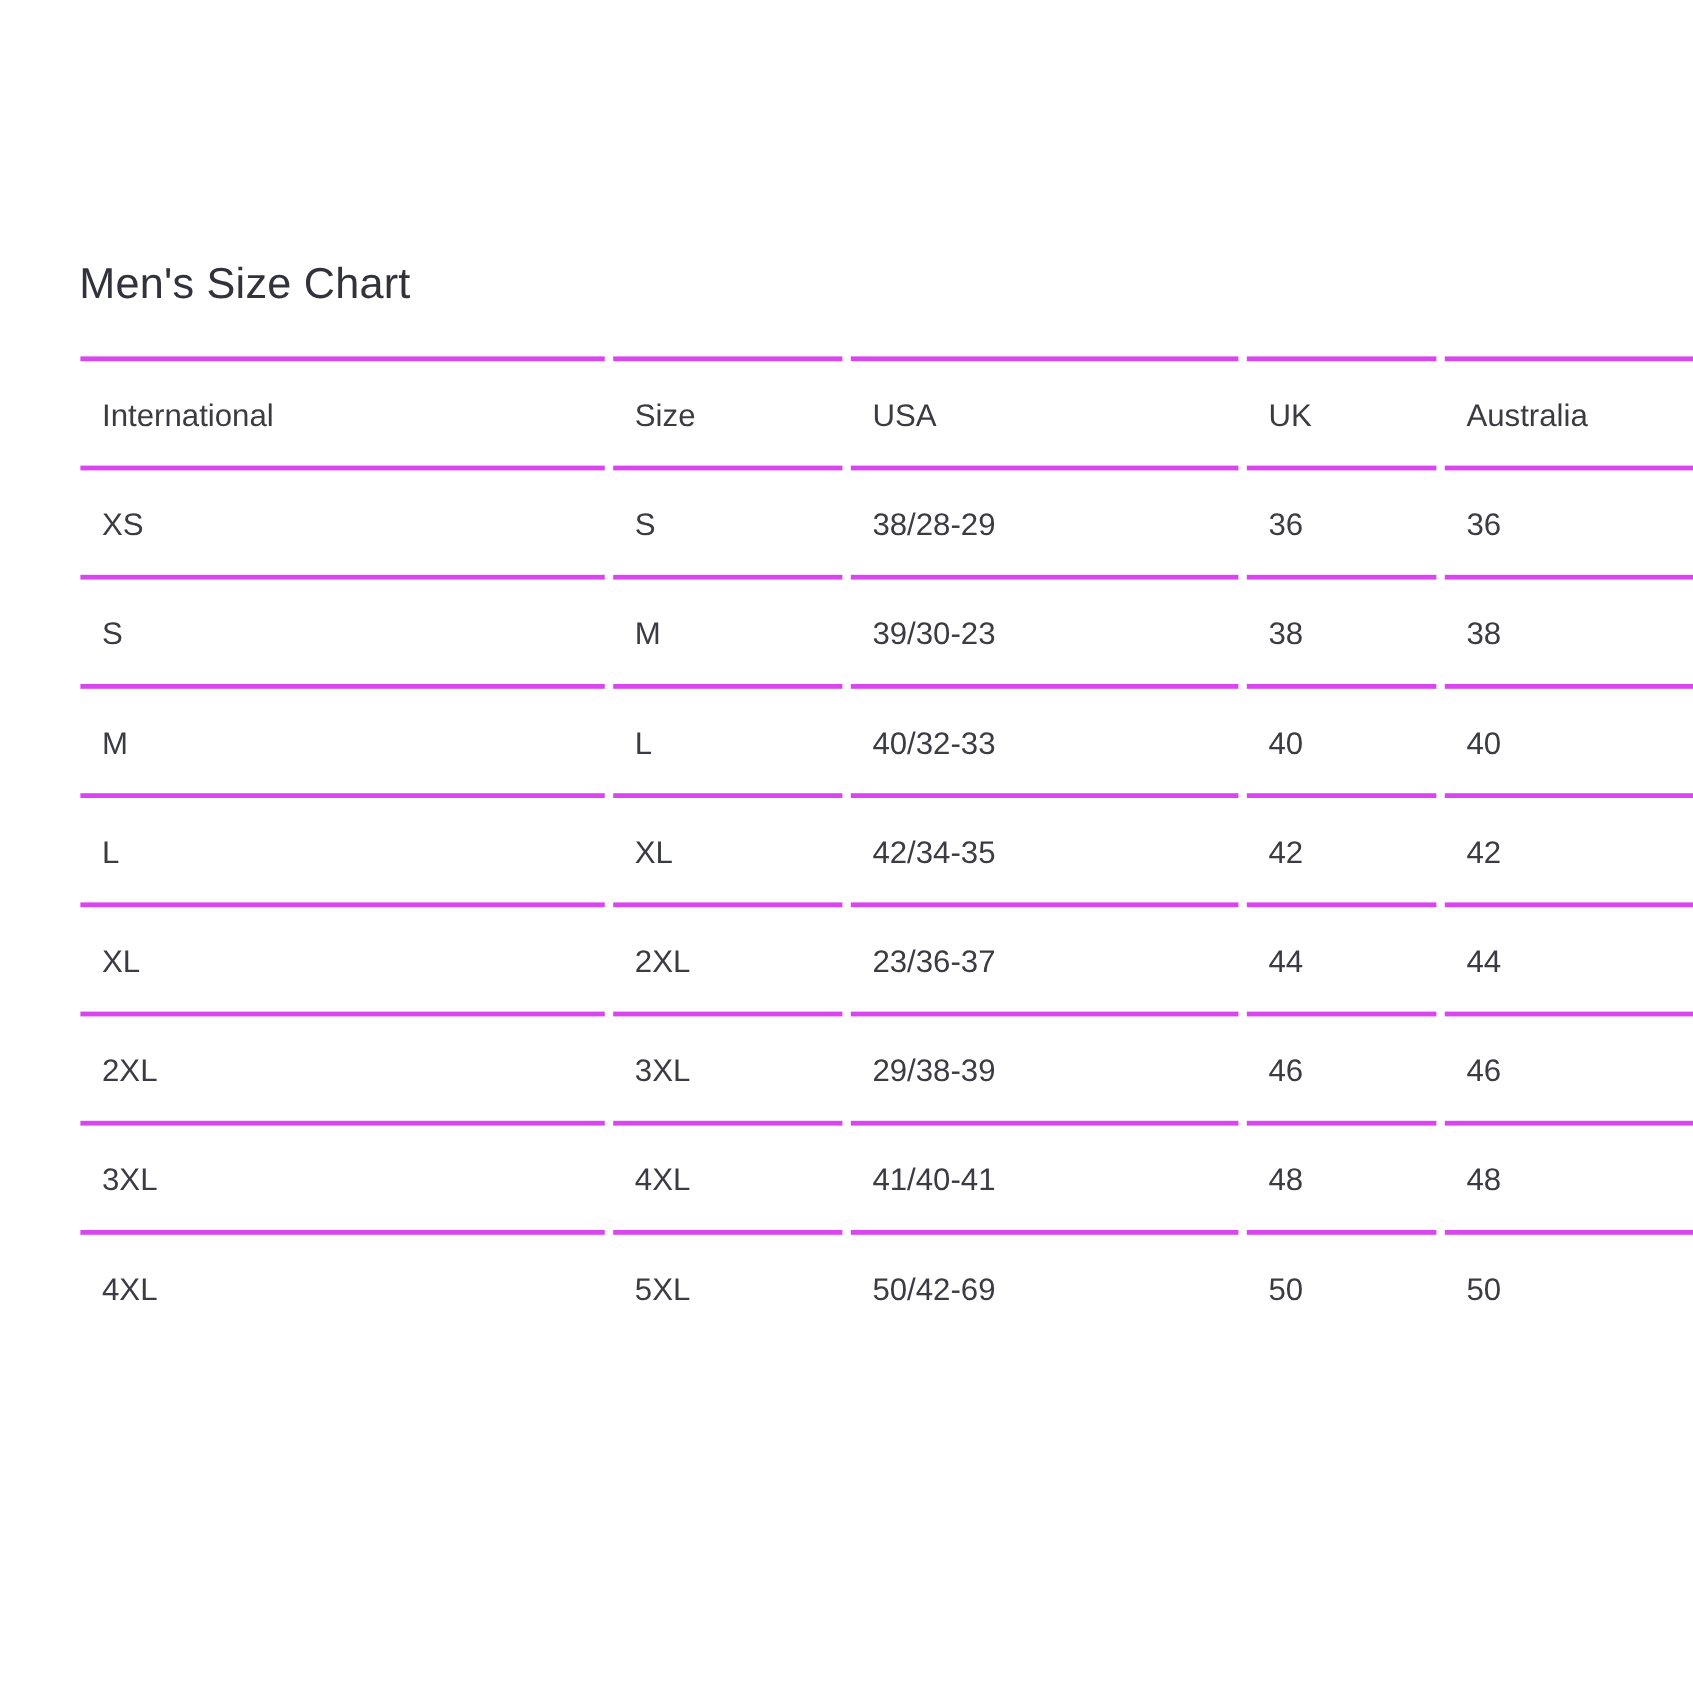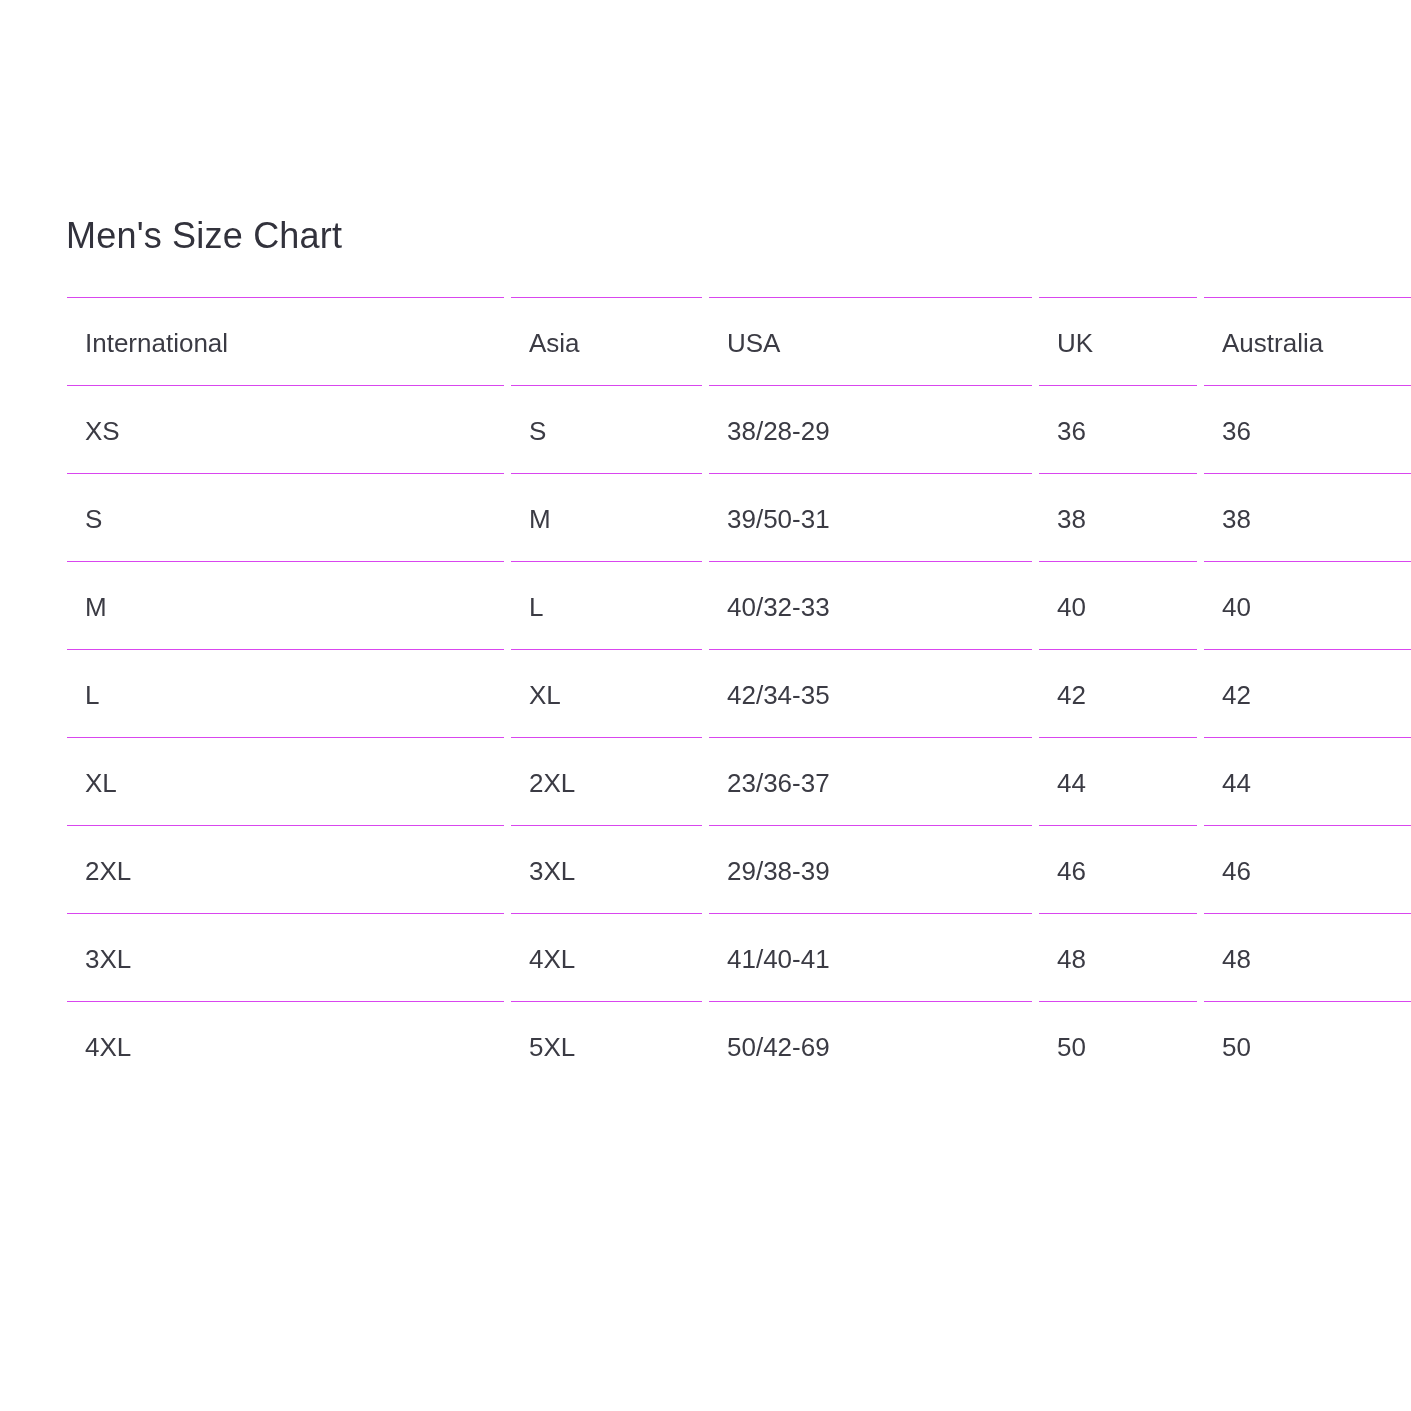--- a/index.html
+++ b/index.html
@@ -30,21 +30,21 @@
     margin-left: 60px;
     margin-top: 38px;
     width: 1358px;
     table-layout: fixed;
     border-collapse: separate;
     border-spacing: 7px 0;
     font-size: 26px;
   }
   table.size-chart th,
   table.size-chart td {
-    border-top: 1px solid #d946ef;
+    border-top: 4px solid #d946ef;
     padding: 30px 18px 27px 18px;
     line-height: 30px;
     text-align: left;
     font-weight: 400;
     color: #3b3b44;
     vertical-align: middle;
     white-space: nowrap;
     overflow: hidden;
   }
 </style>
@@ -59,38 +59,38 @@
     <colgroup>
       <col style="width:437px">
       <col style="width:191px">
       <col style="width:323px">
       <col style="width:158px">
       <col style="width:207px">
     </colgroup>
     <thead>
       <tr>
         <th>International</th>
-        <th>Asia</th>
+        <th>Size</th>
         <th>USA</th>
         <th>UK</th>
         <th>Australia</th>
       </tr>
     </thead>
     <tbody>
       <tr>
         <td>XS</td>
         <td>S</td>
         <td>38/28-29</td>
         <td>36</td>
         <td>36</td>
       </tr>
       <tr>
         <td>S</td>
         <td>M</td>
-        <td>39/50-31</td>
+        <td>39/30-23</td>
         <td>38</td>
         <td>38</td>
       </tr>
       <tr>
         <td>M</td>
         <td>L</td>
         <td>40/32-33</td>
         <td>40</td>
         <td>40</td>
       </tr>

